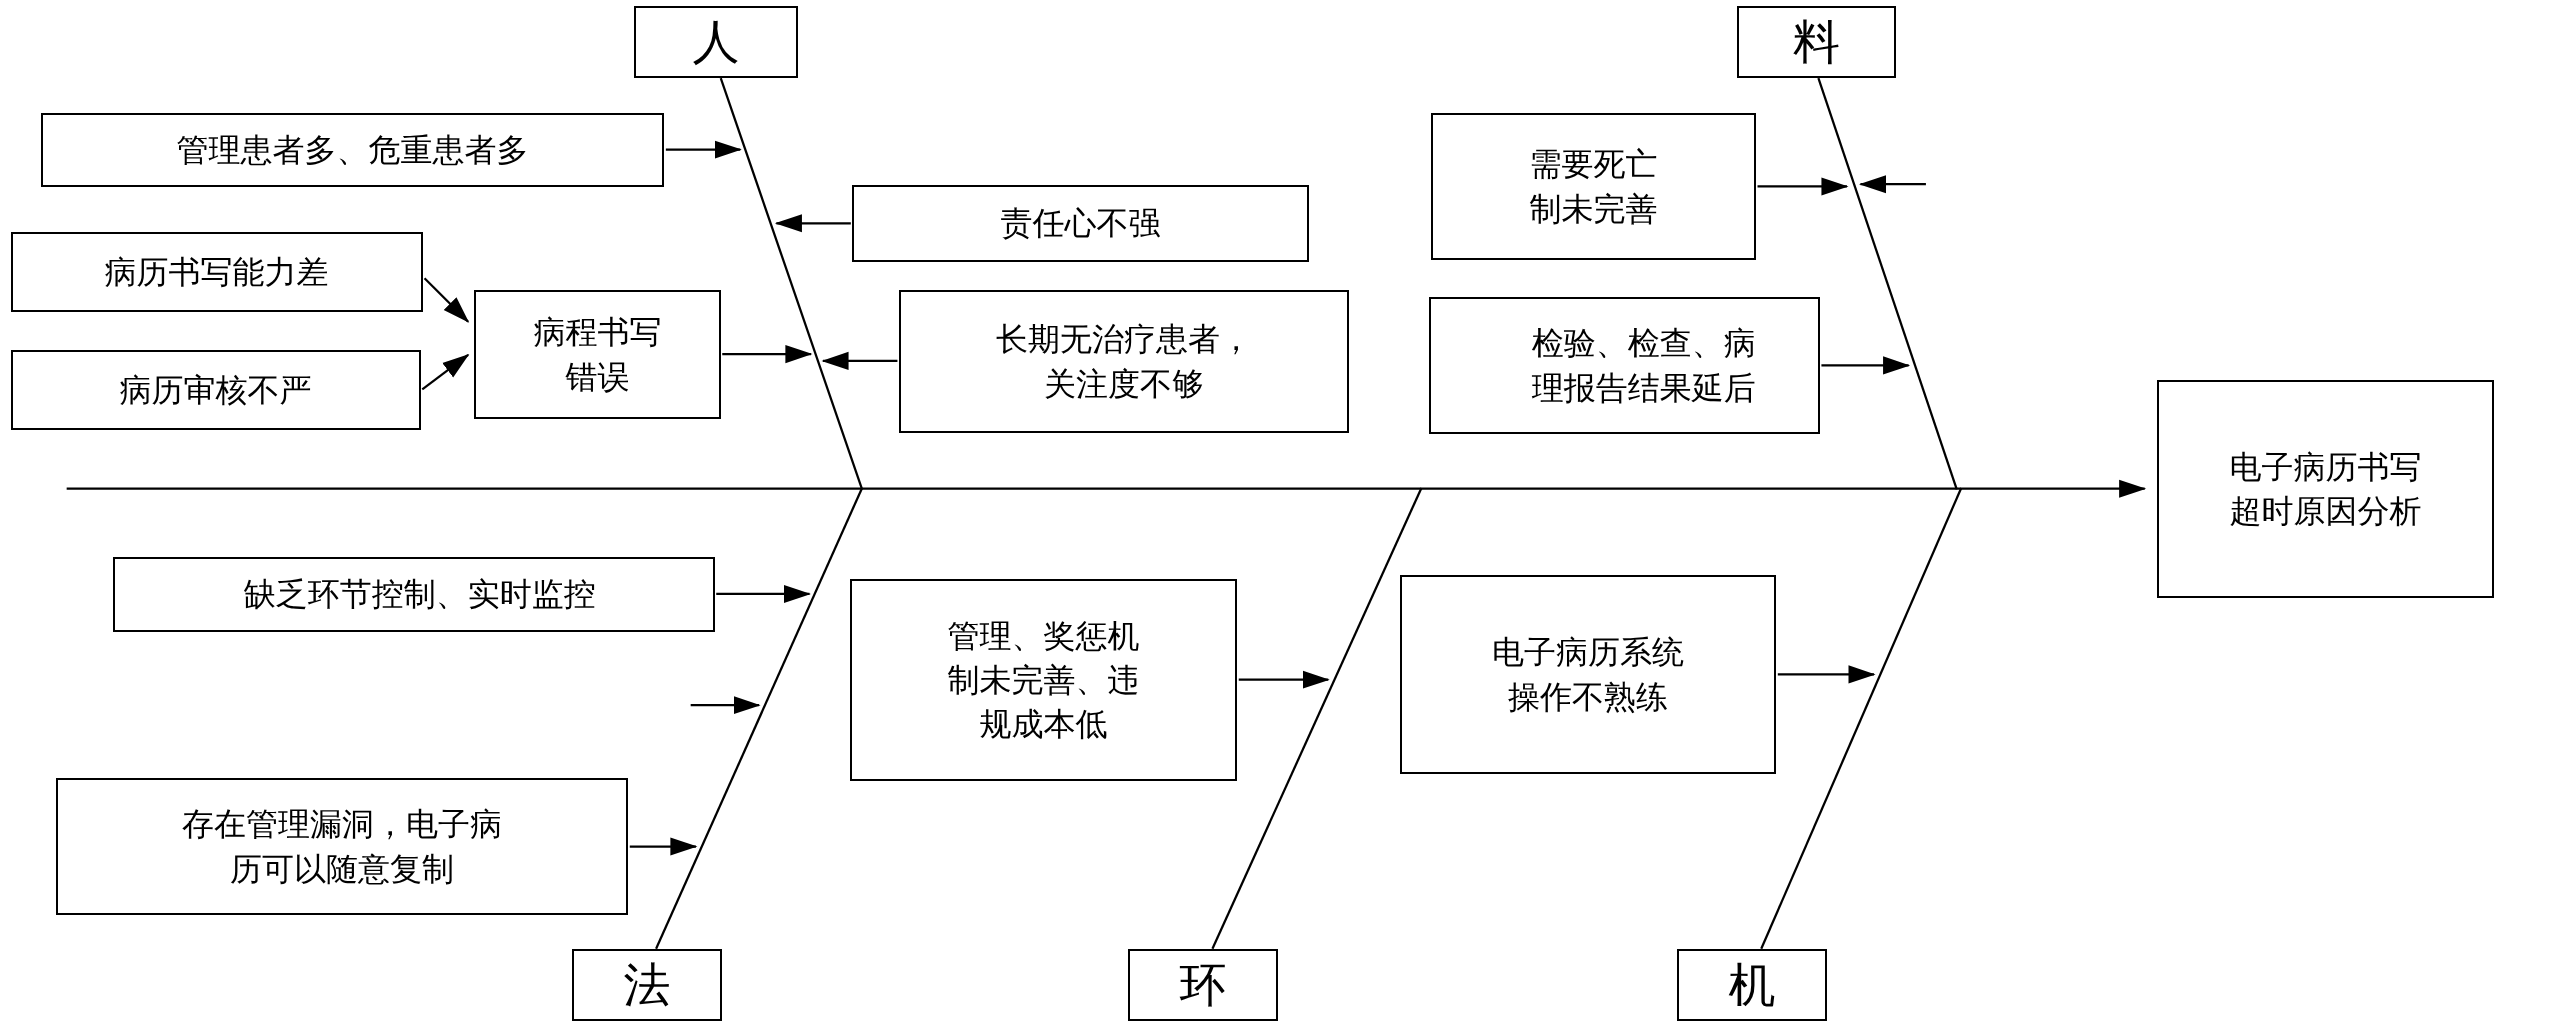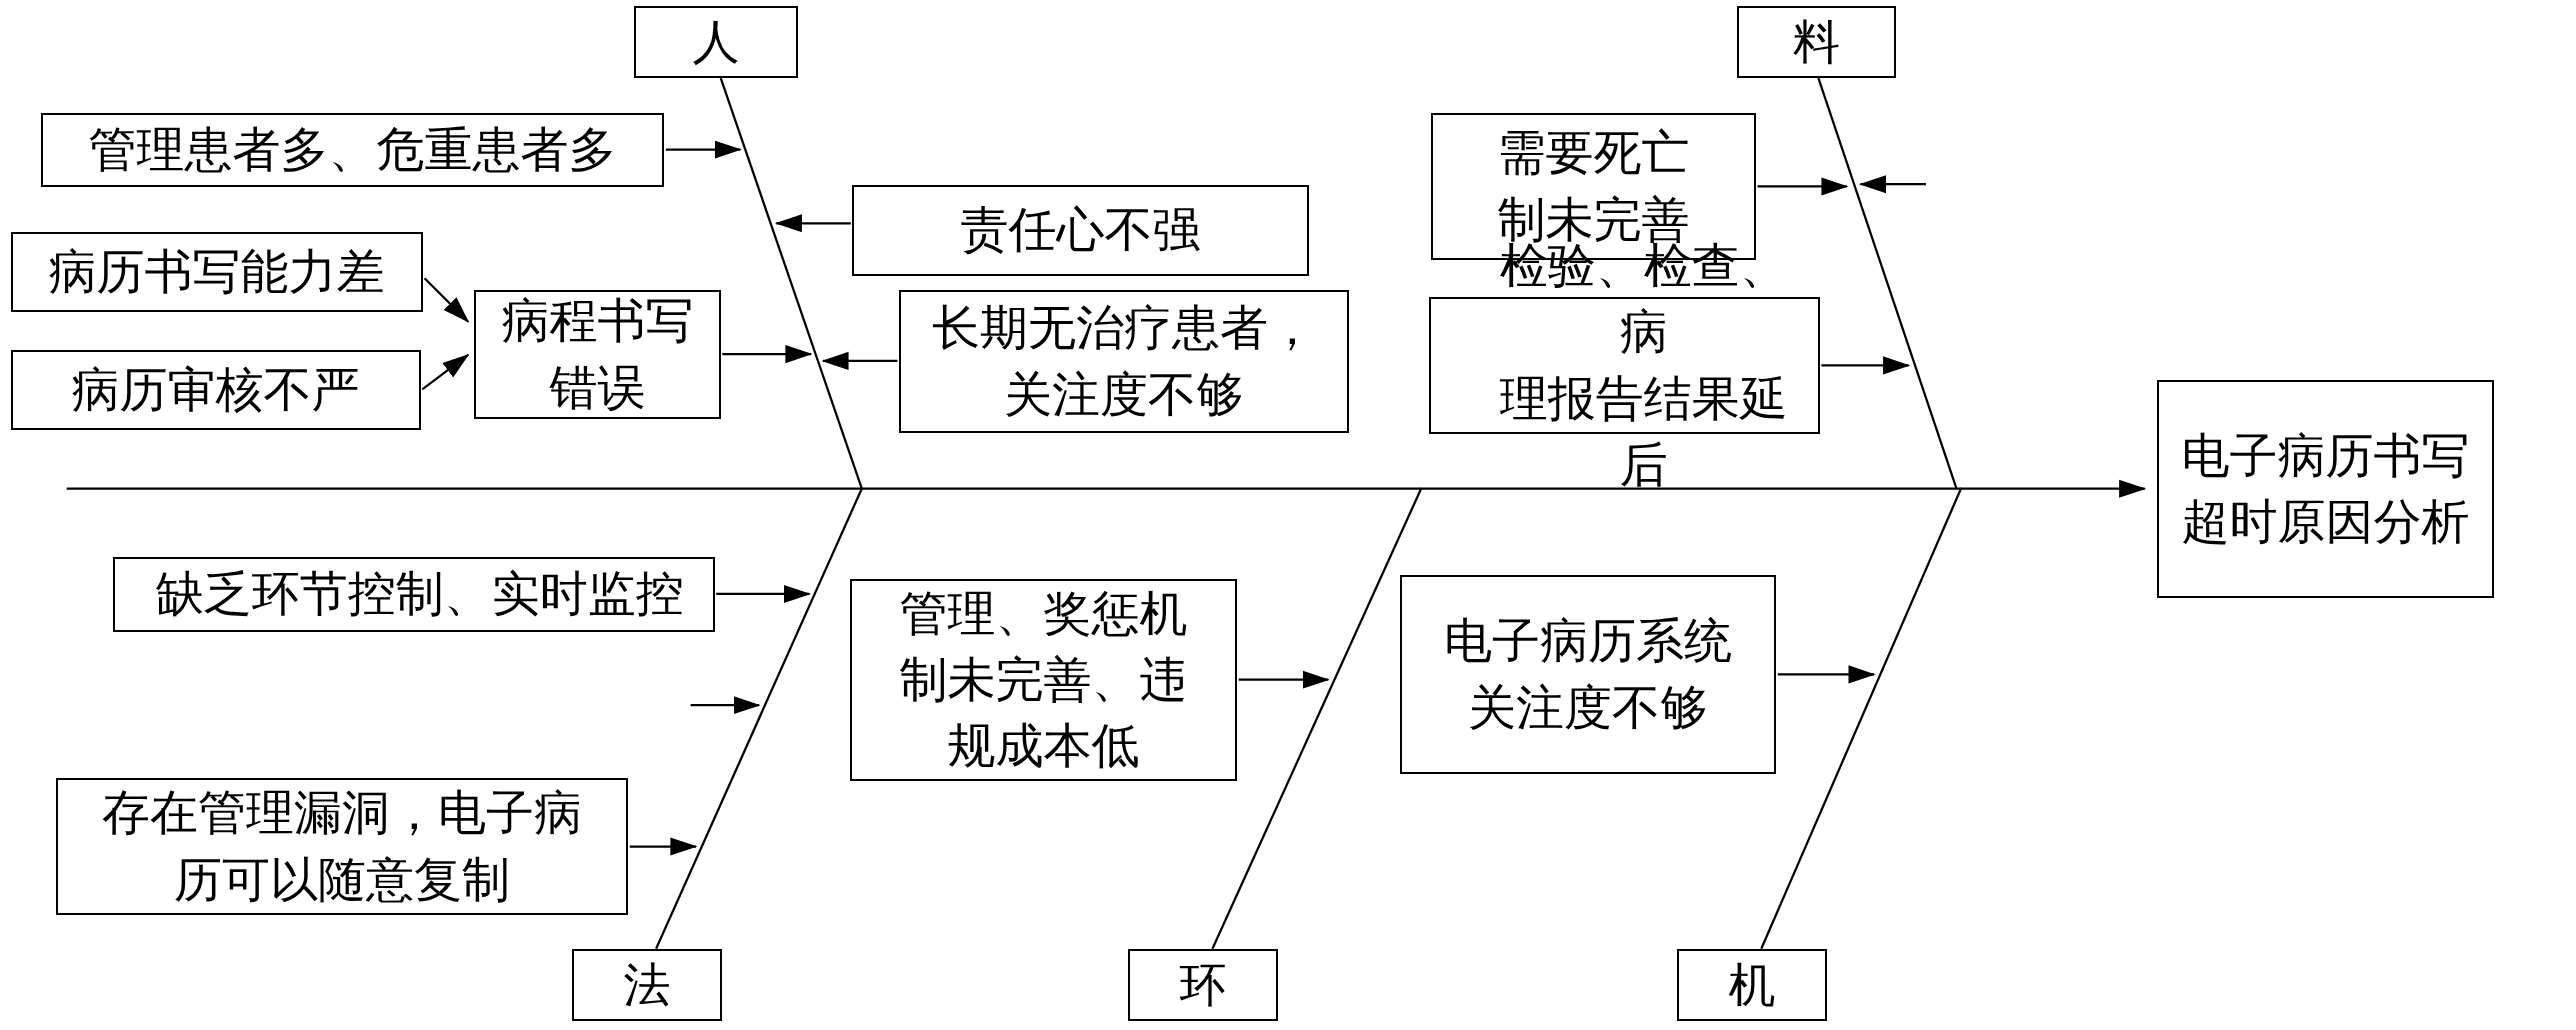--- a/index.html
+++ b/index.html
@@ -24,21 +24,21 @@
   .box {
     position: absolute;
     box-sizing: border-box;
     background: #ffffff;
     border: 2.3px solid #000000;
     display: flex;
     align-items: center;
     justify-content: center;
     text-align: center;
     white-space: pre-line;
-    font-size: 48px;
+    font-size: 32px;
     line-height: 1.38;
     padding: 3px 7.5px;
   }
   .cat {
     font-size: 47px;
   }
   line {
     stroke: #000000;
     stroke-width: 3;
   }
@@ -83,21 +83,21 @@
     <line x1="2364" y1="897" x2="2492" y2="897" marker-end="url(#arrow)"></line>
   </svg>
 
   <div class="box cat" style="left:634px; top:6px; width:164px; height:72px;">人</div>
   <div class="box cat" style="left:1737px; top:6px; width:159px; height:72px;">料</div>
   <div class="box cat" style="left:572px; top:949px; width:150px; height:72px;">法</div>
   <div class="box cat" style="left:1128px; top:949px; width:150px; height:72px;">环</div>
   <div class="box cat" style="left:1677px; top:949px; width:150px; height:72px;">机</div>
 
   <div class="box" style="left:41px; top:113px; width:623px; height:74px;">管理患者多、危重患者多</div>
-  <div class="box" style="left:852px; top:185px; width:457px; height:91px;">责任心不强</div>
+  <div class="box" style="left:852px; top:185px; width:457px; height:77px;">责任心不强</div>
   <div class="box" style="left:10.5px; top:232px; width:412px; height:80px;">病历书写能力差</div>
   <div class="box" style="left:10.5px; top:350px; width:410px; height:80px;">病历审核不严</div>
   <div class="box" style="left:474px; top:290px; width:247px; height:129px;">病程书写
 错误</div>
   <div class="box" style="left:899px; top:290px; width:450px; height:143px;">长期无治疗患者，
 关注度不够</div>
 
   <div class="box" style="left:1431px; top:113px; width:325px; height:147px;">需要死亡
 制未完善</div>
   <div class="box" style="left:1429px; top:297px; width:391px; height:137px;padding-left:46px;">检验、检查、病
@@ -105,19 +105,19 @@
 
   <div class="box" style="left:113px; top:557px; width:602px; height:75px;padding-left:19px;">缺乏环节控制、实时监控</div>
   <div class="box" style="left:56px; top:778px; width:572px; height:137px;">存在管理漏洞，电子病
 历可以随意复制</div>
 
   <div class="box" style="left:850px; top:579px; width:387px; height:202px;">管理、奖惩机
 制未完善、违
 规成本低</div>
 
   <div class="box" style="left:1400px; top:575px; width:376px; height:199px;">电子病历系统
-关注度不够</div>
+操作不熟练</div>
 
   <div class="box" style="left:2157px; top:380px; width:337px; height:218px;">电子病历书写
 超时原因分析</div>
 
 </div>
 
 
 </body></html>

